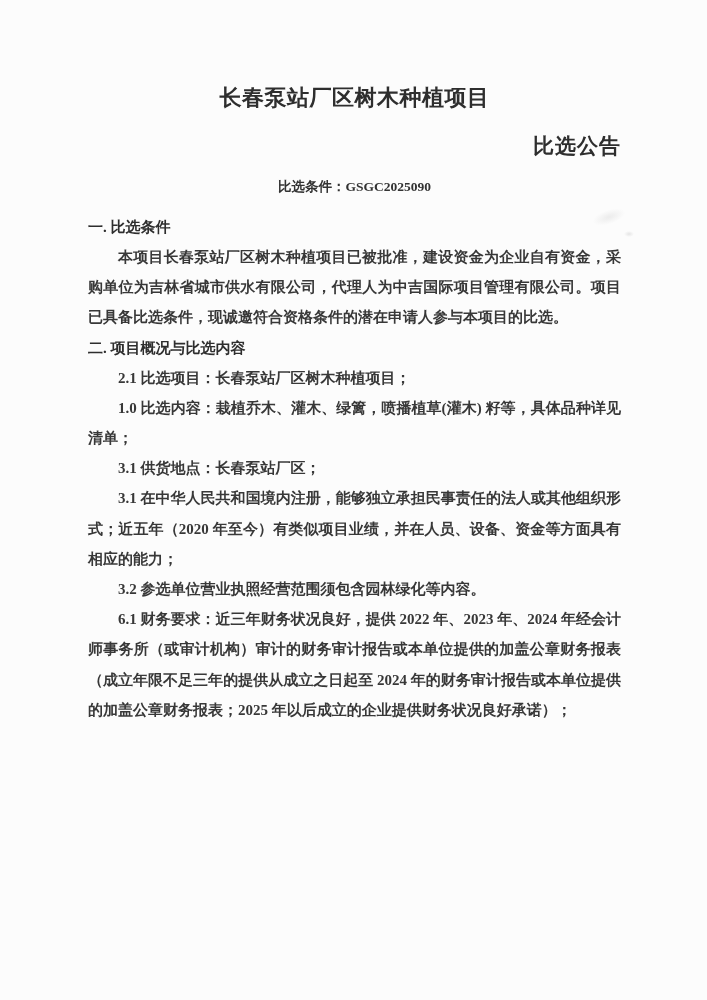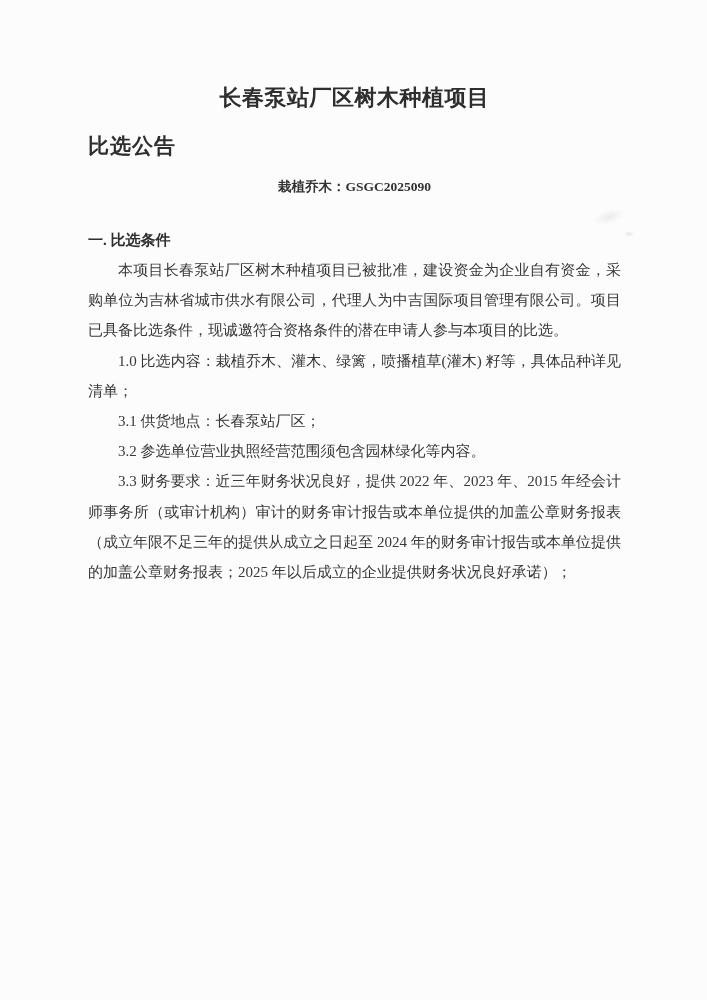--- a/index.html
+++ b/index.html
@@ -23,53 +23,54 @@
     margin: 0;
     text-align: center;
     font-size: 22px;
     font-weight: bold;
     letter-spacing: 0.5px;
     color: #2e2e2e;
     line-height: 24px;
   }
   .doc-subtitle {
     margin: 24px 0 0 0;
-    text-align: left;
+    text-align: right;
     font-size: 21px;
     font-weight: bold;
     letter-spacing: 1px;
     color: #2e2e2e;
     line-height: 24px;
   }
   .contract-line {
     margin-top: 21px;
     text-align: center;
     font-size: 13.5px;
     font-weight: bold;
     color: #333333;
     line-height: 16px;
   }
   .doc-body {
-    margin-top: 30px;
+    margin-top: 17px;
   }
   .sec-heading {
     margin: 0;
     font-size: 15px;
     font-weight: bold;
     color: #2e2e2e;
     line-height: 30px;
     text-align: left;
   }
   .body-p {
     margin: 0;
     font-size: 15px;
     line-height: 30.2px;
     text-indent: 2em;
     text-align: justify;
     color: #383838;
+    font-weight: bold;
   }
   .scan-smudge {
     position: absolute;
     left: 592px;
     top: 210px;
     width: 34px;
     height: 14px;
     background: radial-gradient(ellipse at center, rgba(90,90,90,0.10), rgba(90,90,90,0) 70%);
     transform: rotate(-18deg);
     pointer-events: none;
@@ -87,33 +88,36 @@
 </head>
 <body>
 
 <div class="page">
 
   <div class="scan-smudge"></div>
   <div class="scan-smudge2"></div>
 
   <h1 class="doc-title">长春泵站厂区树木种植项目</h1>
   <h2 class="doc-subtitle">比选公告</h2>
-  <div class="contract-line">栽植乔木：GSGC2025090</div>
+  <div class="contract-line">比选条件：GSGC2025090</div>
 
   <div class="doc-body">
 
     <section>
       <h3 class="sec-heading">一. 比选条件</h3>
       <p class="body-p">本项目长春泵站厂区树木种植项目已被批准，建设资金为企业自有资金，采购单位为吉林省城市供水有限公司，代理人为中吉国际项目管理有限公司。项目已具备比选条件，现诚邀符合资格条件的潜在申请人参与本项目的比选。</p>
     </section>
 
     <section>
+      <h3 class="sec-heading">二. 项目概况与比选内容</h3>
+      <p class="body-p">2.1 比选项目：长春泵站厂区树木种植项目；</p>
       <p class="body-p">1.0 比选内容：栽植乔木、灌木、绿篱，喷播植草(灌木) 籽等，具体品种详见清单；</p>
       <p class="body-p">3.1 供货地点：长春泵站厂区；</p>
     </section>
 
     <section>
+      <p class="body-p">3.1 在中华人民共和国境内注册，能够独立承担民事责任的法人或其他组织形式；近五年（2020 年至今）有类似项目业绩，并在人员、设备、资金等方面具有相应的能力；</p>
       <p class="body-p">3.2 参选单位营业执照经营范围须包含园林绿化等内容。</p>
-      <p class="body-p">3.3 财务要求：近三年财务状况良好，提供 2022 年、2023 年、2015 年经会计师事务所（或审计机构）审计的财务审计报告或本单位提供的加盖公章财务报表（成立年限不足三年的提供从成立之日起至 2024 年的财务审计报告或本单位提供的加盖公章财务报表；2025 年以后成立的企业提供财务状况良好承诺）；</p>
+      <p class="body-p">6.1 财务要求：近三年财务状况良好，提供 2022 年、2023 年、2024 年经会计师事务所（或审计机构）审计的财务审计报告或本单位提供的加盖公章财务报表（成立年限不足三年的提供从成立之日起至 2024 年的财务审计报告或本单位提供的加盖公章财务报表；2025 年以后成立的企业提供财务状况良好承诺）；</p>
     </section>
 
   </div>
 </div>
 
 </body></html>

